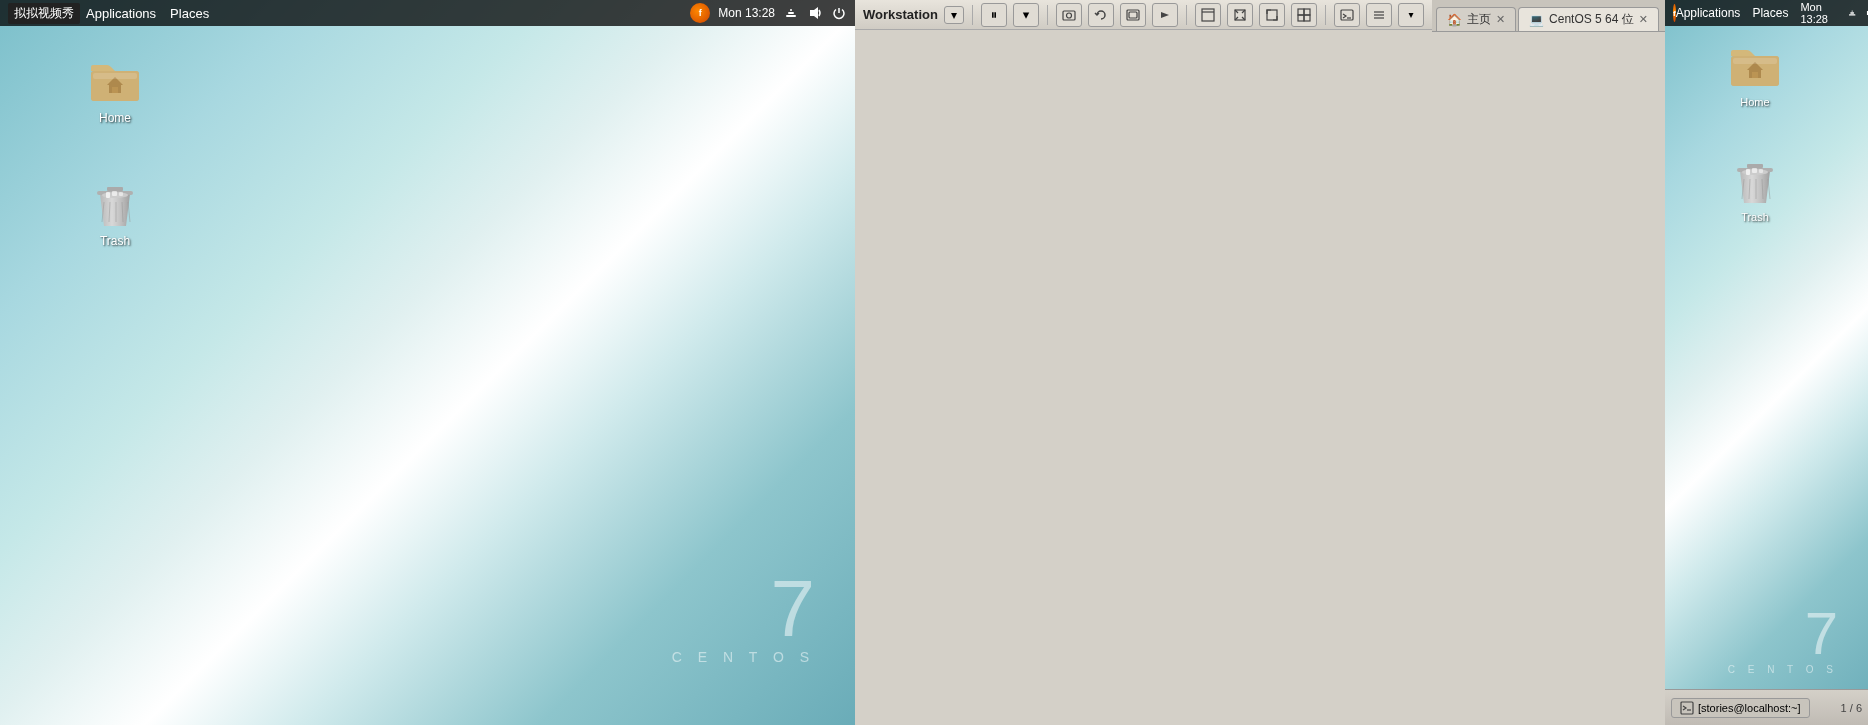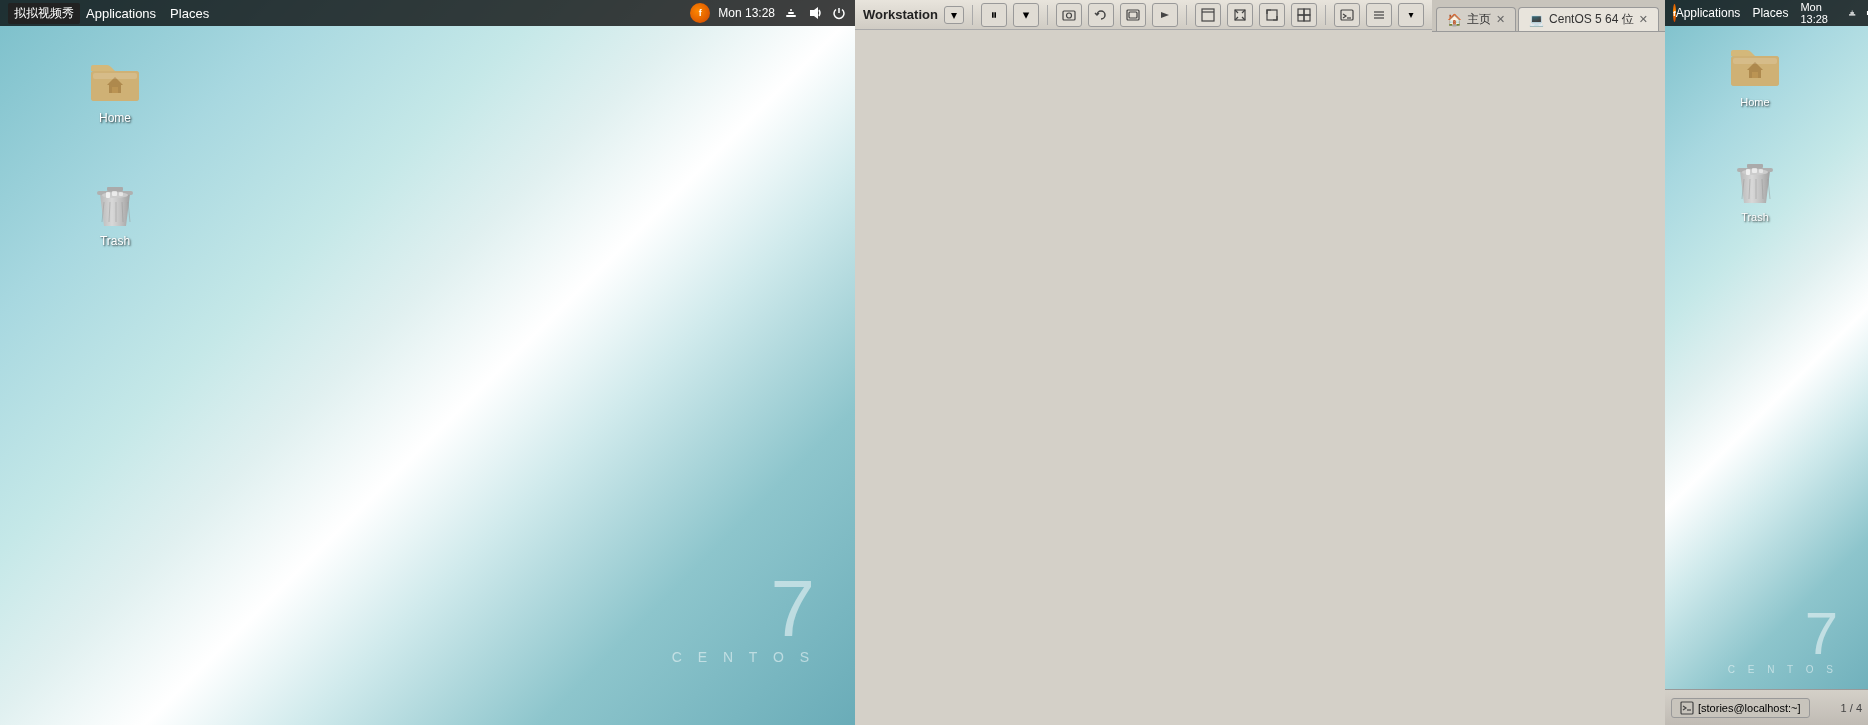--- a/index.html
+++ b/index.html
@@ -561,17 +561,17 @@
 
       <div class="inner-bottombar">
         <button class="inner-terminal-btn">
           <svg width="14" height="14" viewBox="0 0 14 14" fill="none" stroke="#444" stroke-width="1.2">
             <rect x="1" y="1" width="12" height="12" rx="1"></rect>
             <polyline points="3,5 6,7 3,9"></polyline>
             <line x1="7" y1="9" x2="11" y2="9"></line>
           </svg>
           <span>[stories@localhost:~]</span>
         </button>
-        <span class="inner-page-counter" style="margin-left:auto;">1 / 4</span>
+        <span class="inner-page-counter" style="margin-left:auto;">1 / 6</span>
       </div>
     </div>
   </div>
 </div>
 
 </body></html>

